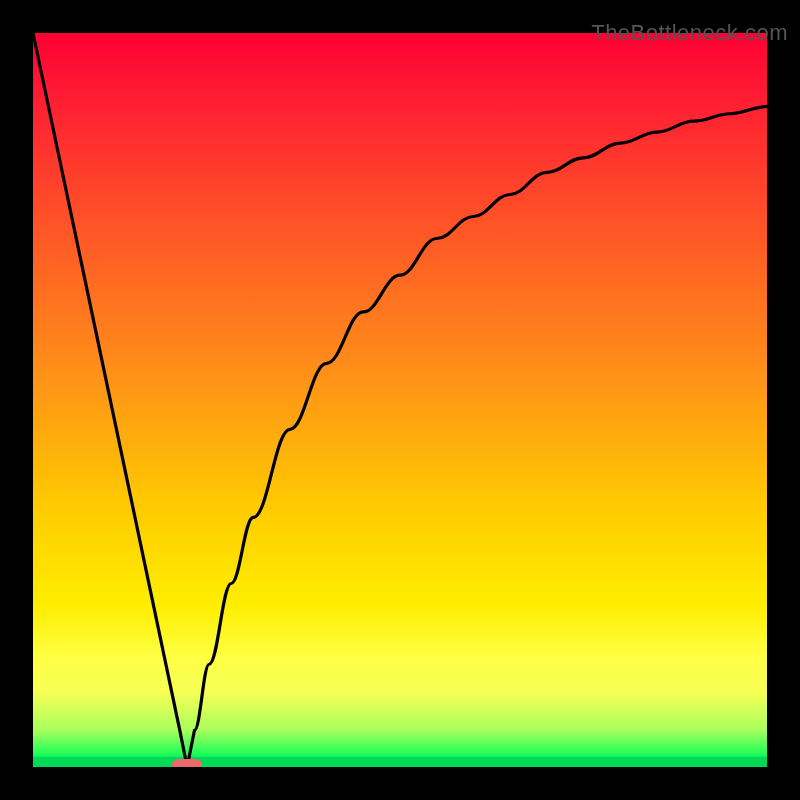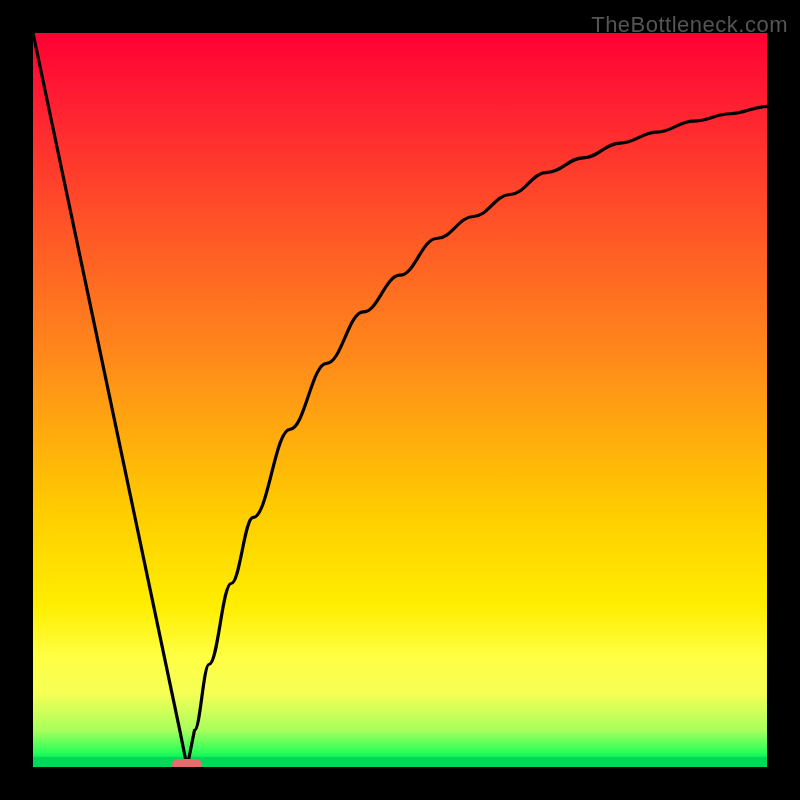--- a/index.html
+++ b/index.html
@@ -12,21 +12,21 @@
     background: #000;
   }
   .frame {
     position: relative;
     width: 800px;
     height: 800px;
     background: #000;
   }
   .watermark {
     position: absolute;
-    top: 12px;
+    top: 20px;
     right: 12px;
     color: #555;
     font-size: 22px;
     font-weight: 500;
     letter-spacing: 0.5px;
     z-index: 30;
   }
   .plot-area {
     position: absolute;
     left: 33px;

